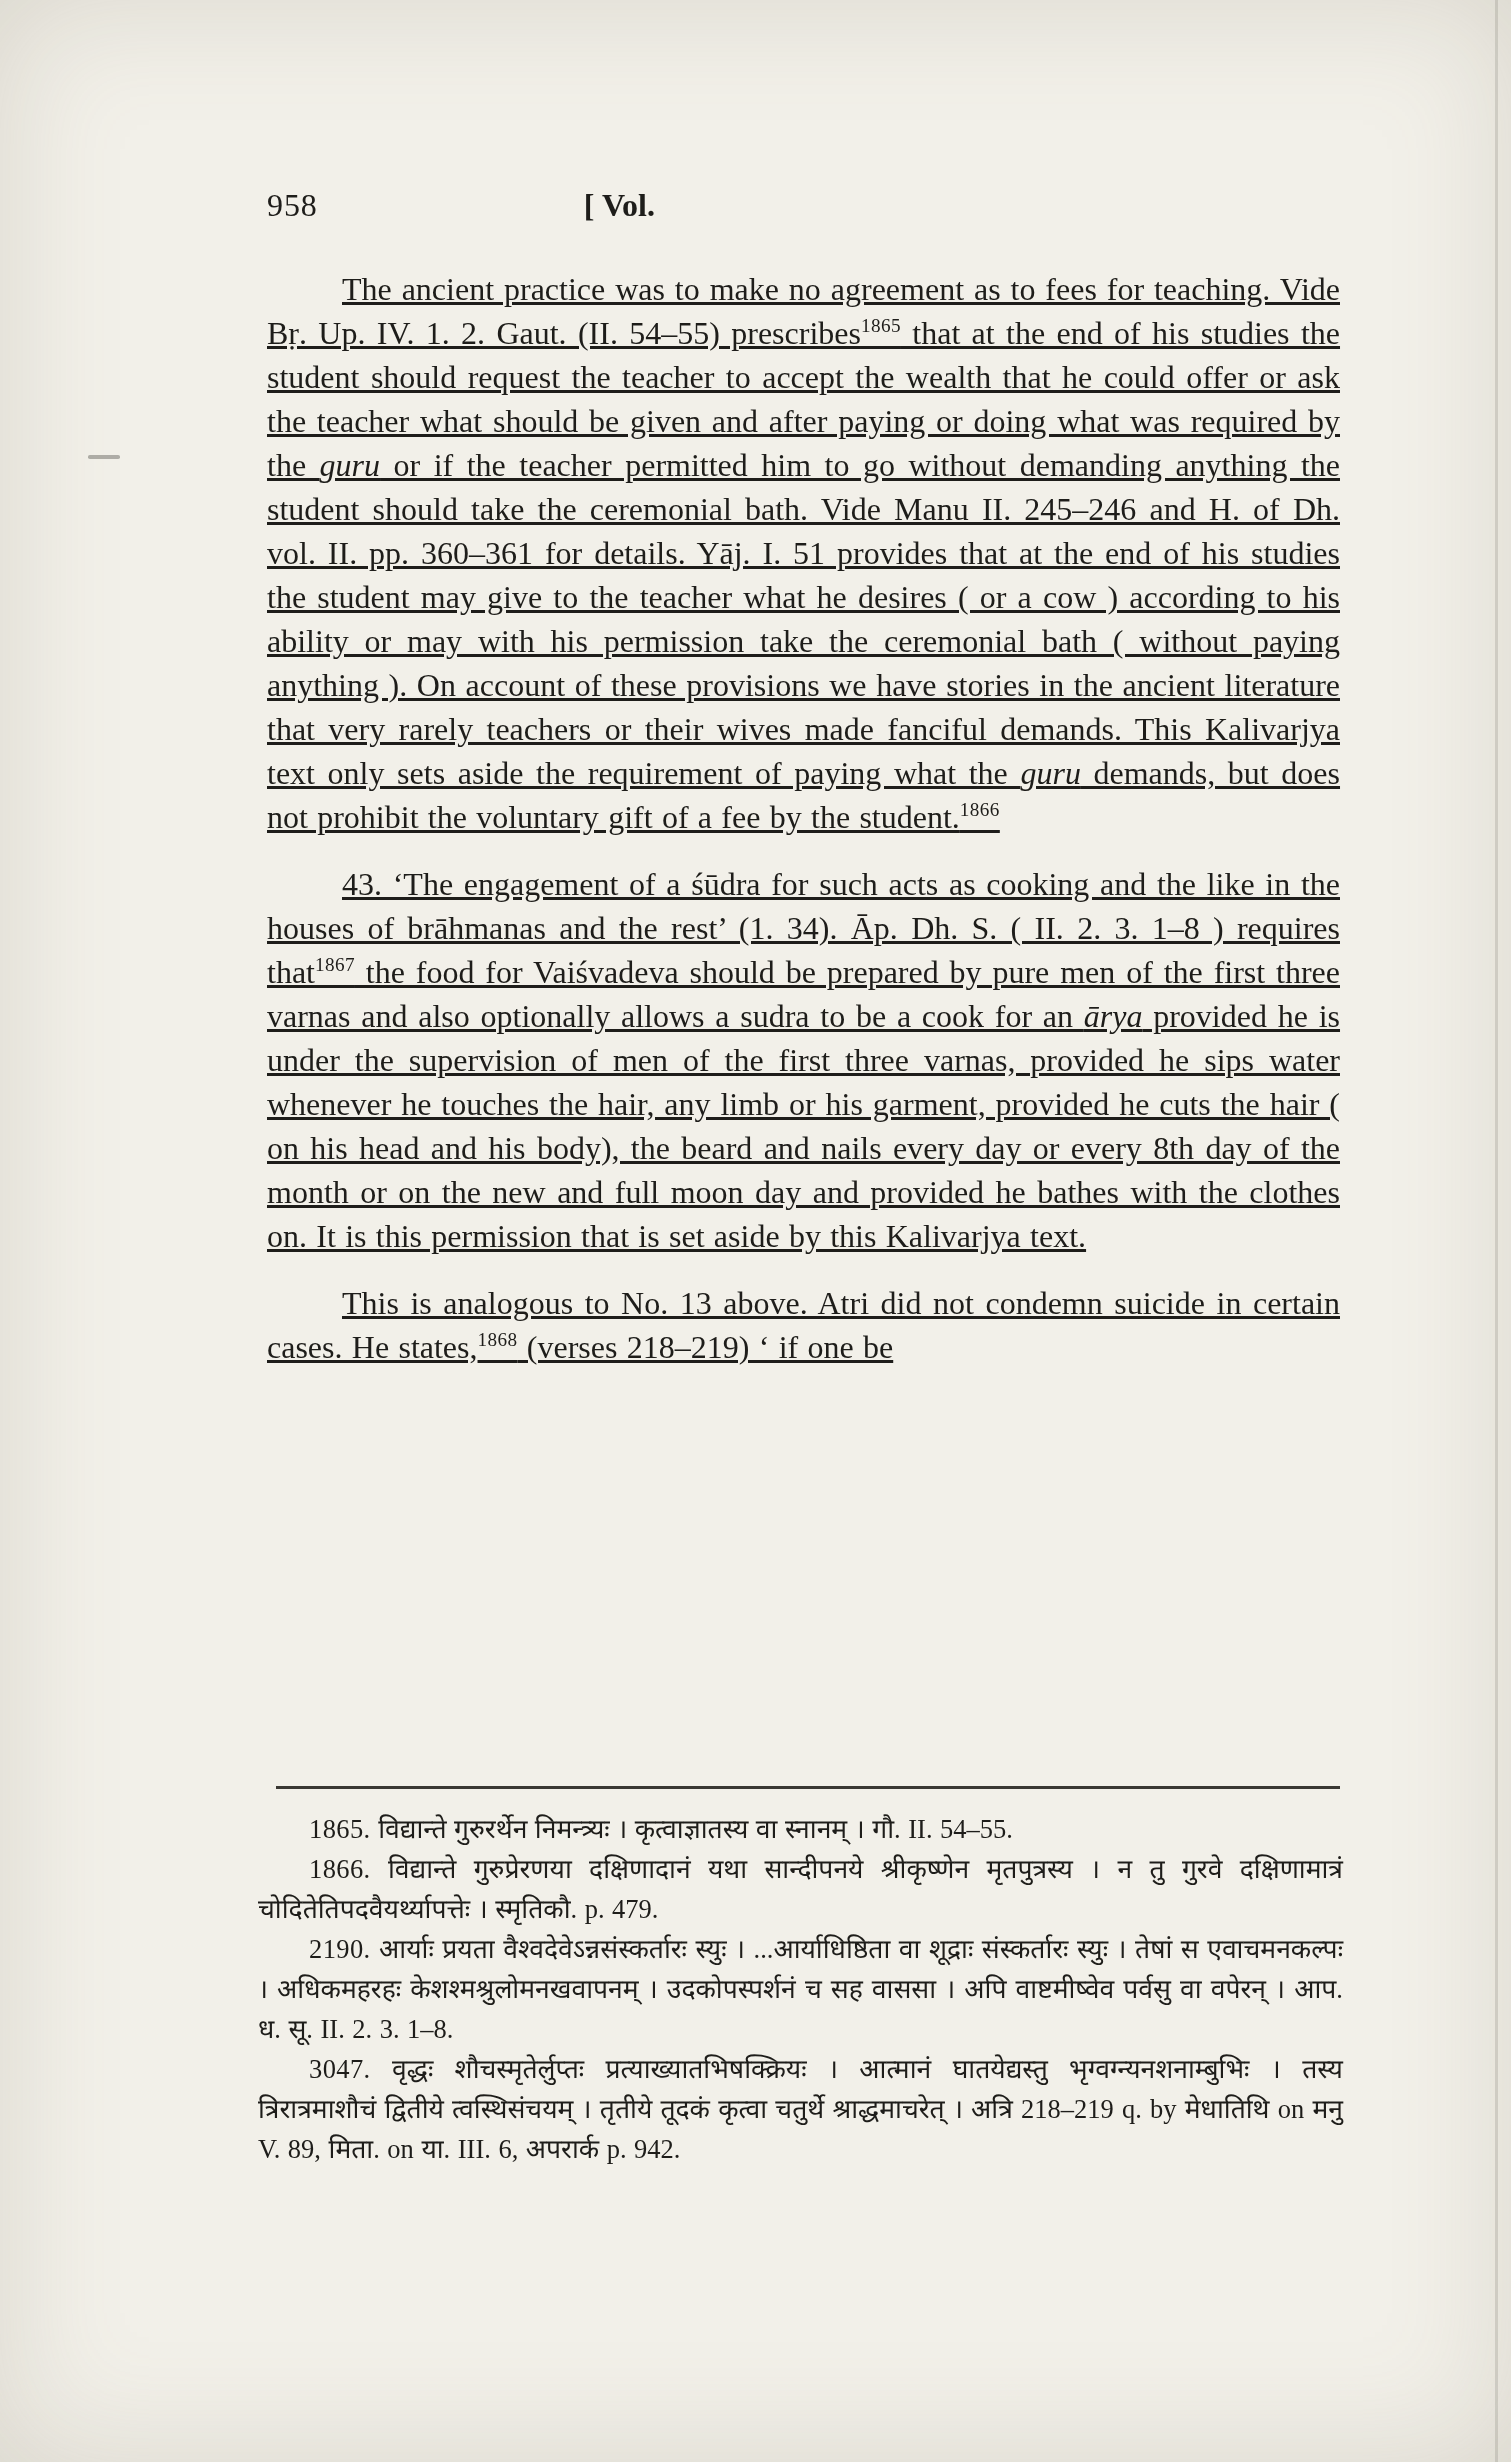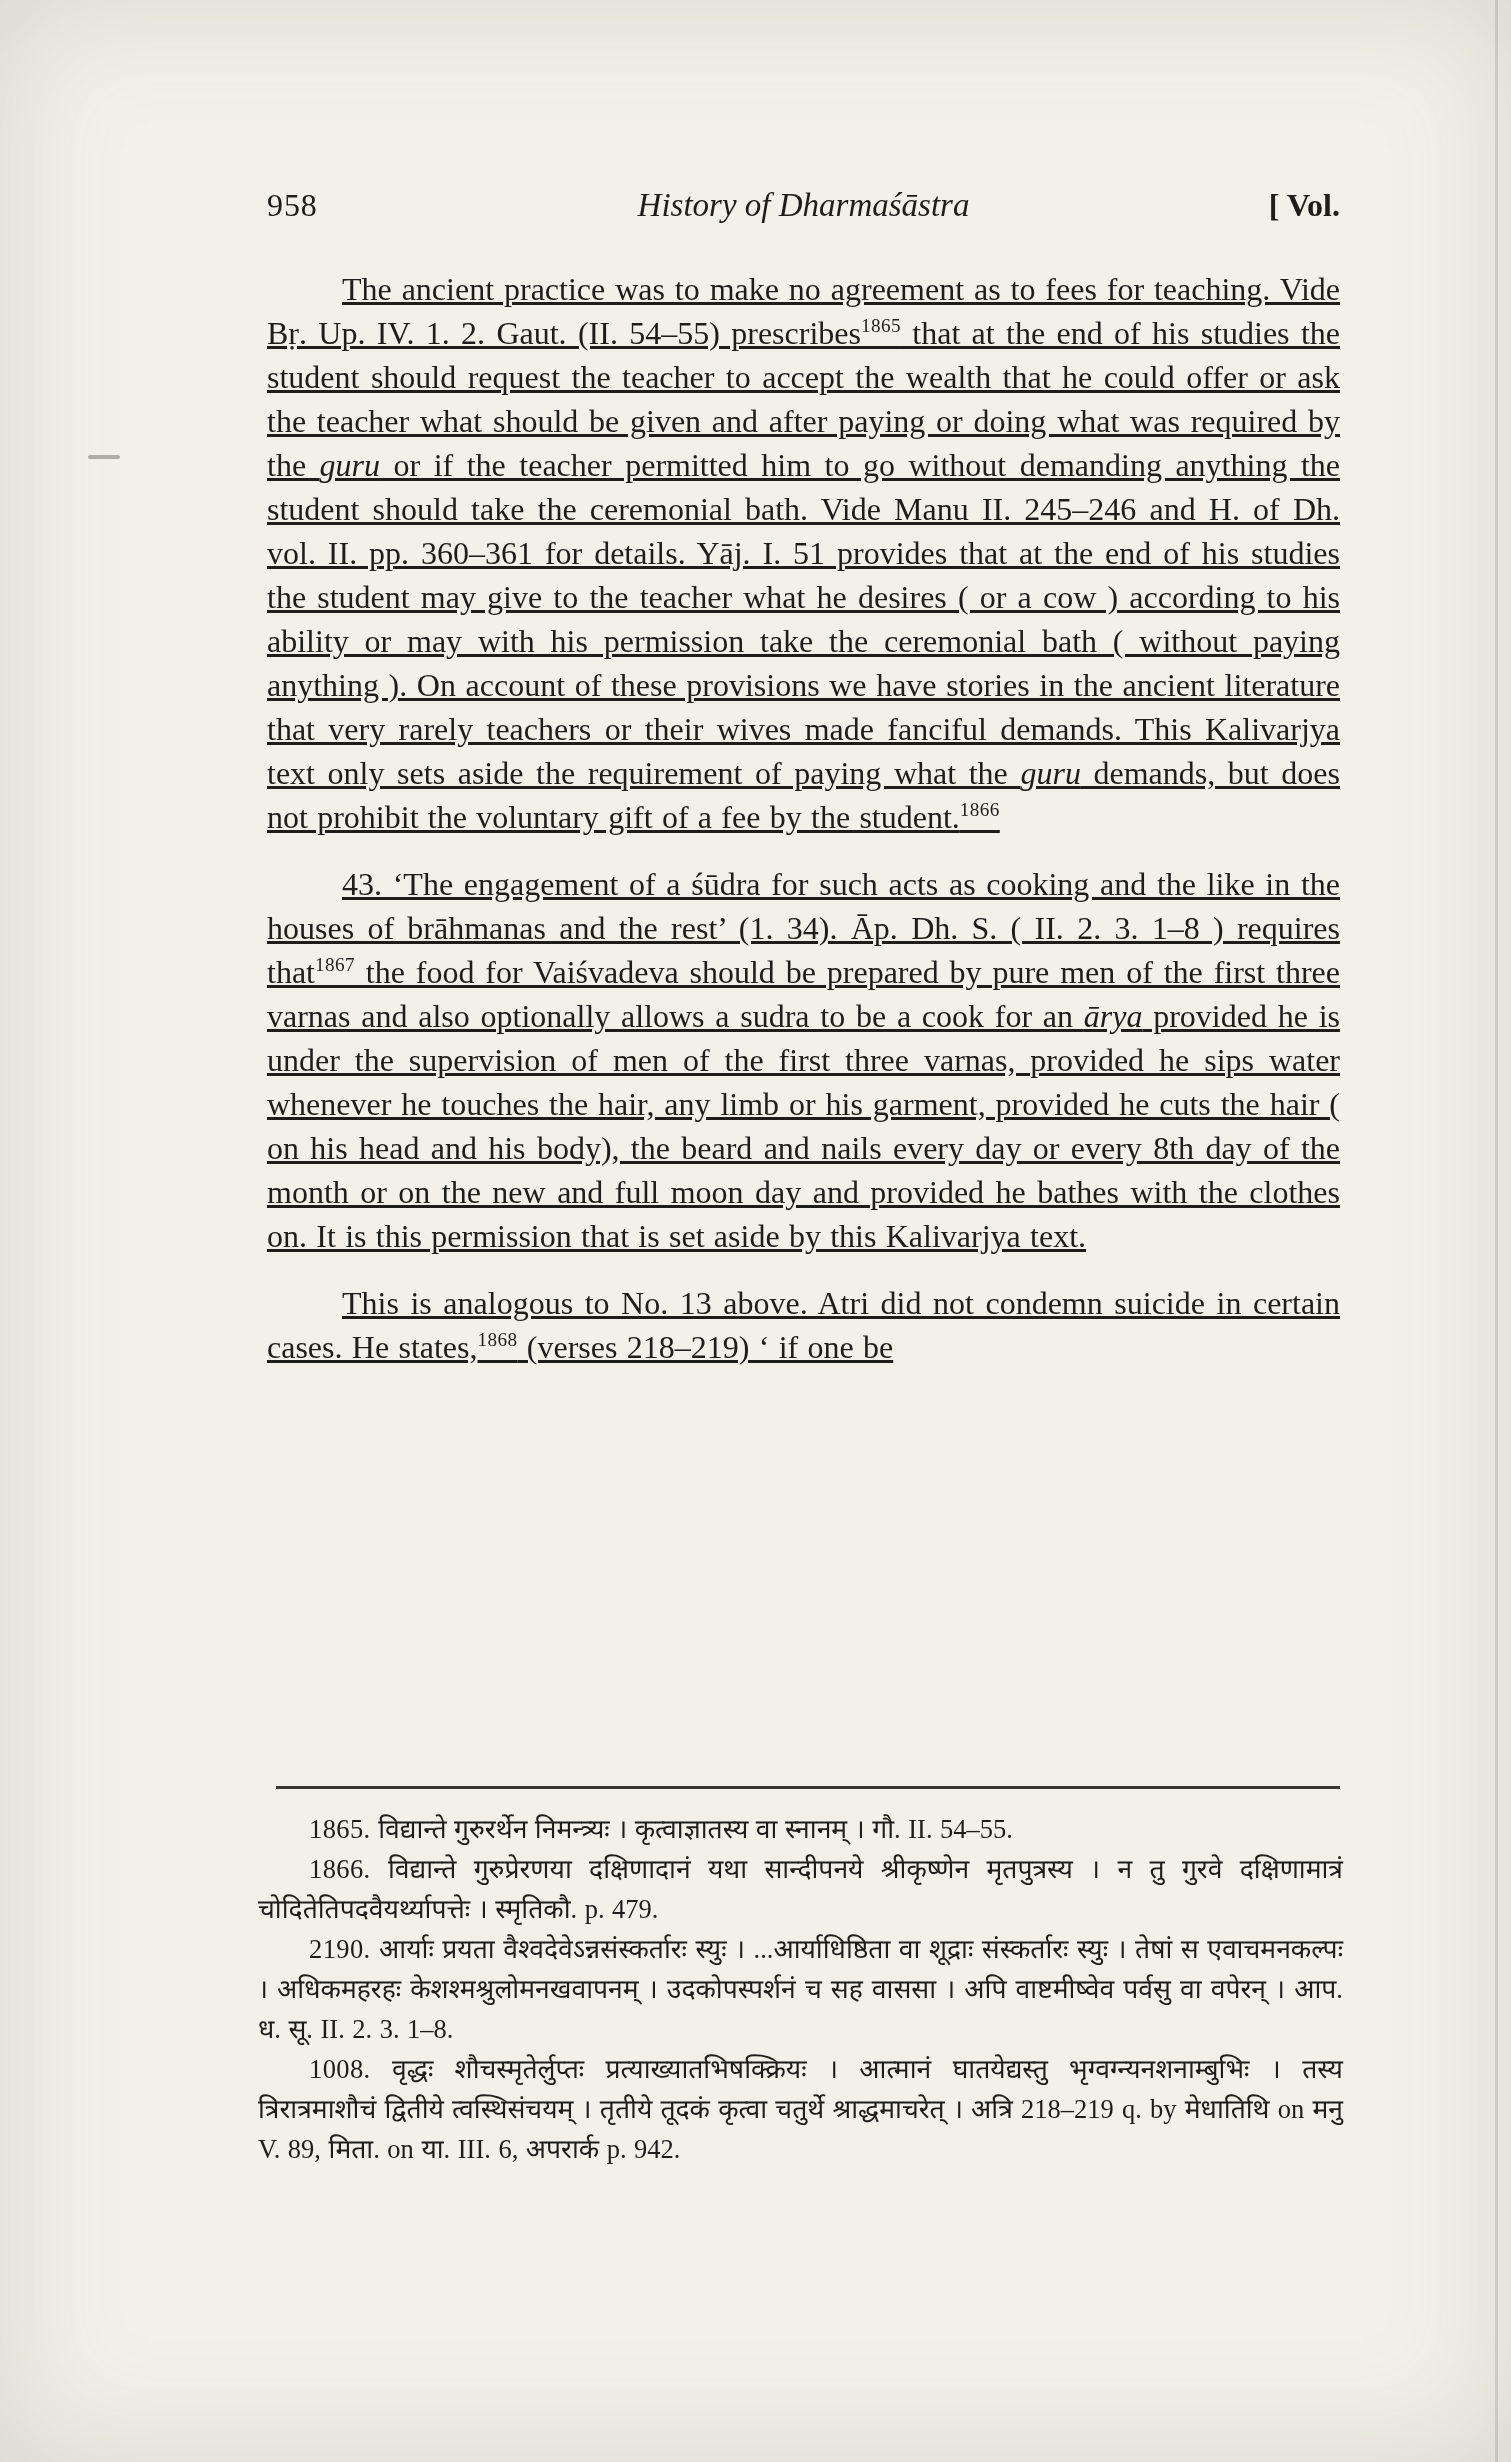--- a/index.html
+++ b/index.html
@@ -60,37 +60,36 @@
   .footnotes p { margin: 0; text-indent: 51px; }
   .fn-num { letter-spacing: 0.4px; }
 </style>
 </head>
 <body>
 
 <div class="page">
 
   <div class="header">
     <span class="page-num">958</span>
-    <span class="running-title">History of Dharmaśāstra</span>
     <span class="vol">[ Vol.</span>
   </div>
 
   <div class="scan-mark"></div>
 
   <div class="body-text" id="paragraphs">
       <p><span>The ancient practice was to make no agreement as to fees for teaching. Vide Bṛ. Up. IV. 1. 2. Gaut. (II. 54–55) prescribes</span><sup>1865</sup><span> that at the end of his studies the student should request the teacher to accept the wealth that he could offer or ask the teacher what should be given and after paying or doing what was required by the </span><em>guru</em><span> or if the teacher permitted him to go without demanding anything the student should take the ceremonial bath. Vide Manu II. 245–246 and H. of Dh. vol. II. pp. 360–361 for details. Yāj. I. 51 provides that at the end of his studies the student may give to the teacher what he desires ( or a cow ) according to his ability or may with his permission take the ceremonial bath ( without paying anything ). On account of these provisions we have stories in the ancient literature that very rarely teachers or their wives made fanciful demands. This Kalivarjya text only sets aside the requirement of paying what the </span><em>guru</em><span> demands, but does not prohibit the voluntary gift of a fee by the student.</span><sup>1866</sup></p>
       <p><span>43. ‘The engagement of a śūdra for such acts as cooking and the like in the houses of brāhmanas and the rest’ (1. 34). Āp. Dh. S. ( II. 2. 3. 1–8 ) requires that</span><sup>1867</sup><span> the food for Vaiśvadeva should be prepared by pure men of the first three varnas and also optionally allows a sudra to be a cook for an </span><em>ārya</em><span> provided he is under the supervision of men of the first three varnas, provided he sips water whenever he touches the hair, any limb or his garment, provided he cuts the hair ( on his head and his body), the beard and nails every day or every 8th day of the month or on the new and full moon day and provided he bathes with the clothes on. It is this permission that is set aside by this Kalivarjya text.</span></p>
       <p><span>This is analogous to No. 13 above. Atri did not condemn suicide in certain cases. He states,</span><sup>1868</sup><span> (verses 218–219) ‘ if one be</span></p>
     </div>
 
   <div class="rule"></div>
 
   <div class="footnotes" id="footnotes">
       <p><span class="fn-num">1865.</span><span>  विद्यान्ते गुरुरर्थेन निमन्त्र्यः । कृत्वाज्ञातस्य वा स्नानम् । गौ. II. 54–55.</span></p>
       <p><span class="fn-num">1866.</span><span>  विद्यान्ते गुरुप्रेरणया दक्षिणादानं यथा सान्दीपनये श्रीकृष्णेन मृतपुत्रस्य । न तु गुरवे दक्षिणामात्रं चोदितेतिपदवैयर्थ्यापत्तेः । स्मृतिकौ. p. 479.</span></p>
       <p><span class="fn-num">2190.</span><span>  आर्याः प्रयता वैश्वदेवेऽन्नसंस्कर्तारः स्युः । ...आर्याधिष्ठिता वा शूद्राः संस्कर्तारः स्युः । तेषां स एवाचमनकल्पः । अधिकमहरहः केशश्मश्रुलोमनखवापनम् । उदकोपस्पर्शनं च सह वाससा । अपि वाष्टमीष्वेव पर्वसु वा वपेरन् । आप. ध. सू. II. 2. 3. 1–8.</span></p>
-      <p><span class="fn-num">1008.</span><span>  वृद्धः शौचस्मृतेर्लुप्तः प्रत्याख्यातभिषक्क्रियः । आत्मानं घातयेद्यस्तु भृग्वग्न्यनशनाम्बुभिः । तस्य त्रिरात्रमाशौचं द्वितीये त्वस्थिसंचयम् । तृतीये तूदकं कृत्वा चतुर्थे श्राद्धमाचरेत् । अत्रि 218–219 q. by मेधातिथि on मनु V. 89, मिता. on या. III. 6, अपरार्क p. 942.</span></p>
+      <p><span class="fn-num">3047.</span><span>  वृद्धः शौचस्मृतेर्लुप्तः प्रत्याख्यातभिषक्क्रियः । आत्मानं घातयेद्यस्तु भृग्वग्न्यनशनाम्बुभिः । तस्य त्रिरात्रमाशौचं द्वितीये त्वस्थिसंचयम् । तृतीये तूदकं कृत्वा चतुर्थे श्राद्धमाचरेत् । अत्रि 218–219 q. by मेधातिथि on मनु V. 89, मिता. on या. III. 6, अपरार्क p. 942.</span></p>
     </div>
 
   <div class="page-edge"></div>
 
 </div>
 
 
 </body></html>

